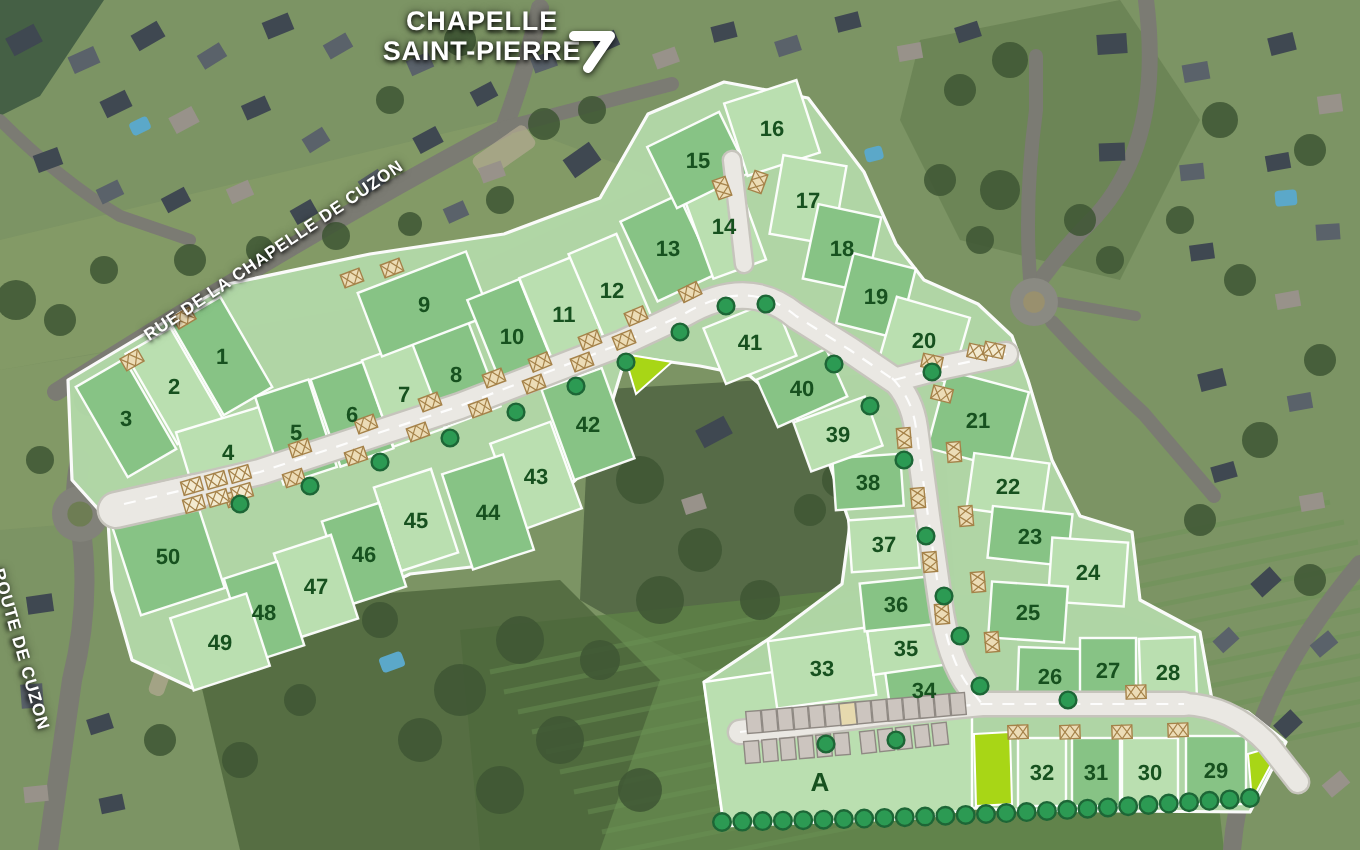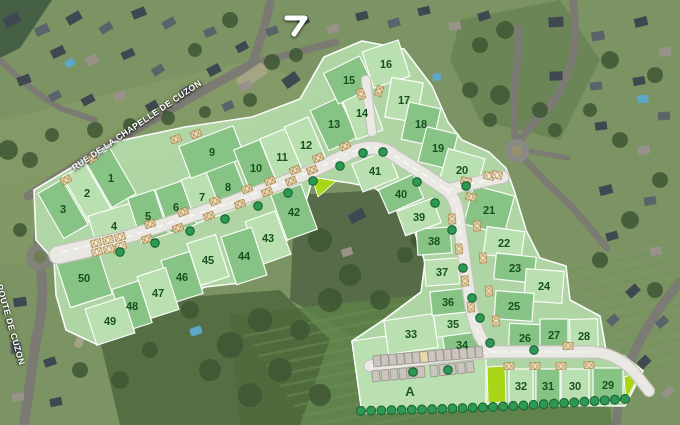--- a/index.html
+++ b/index.html
@@ -658,20 +658,22 @@
         <text x="182" y="277" text-anchor="middle" dy="0.36em" font-family="&quot;Liberation Sans&quot;,sans-serif" font-size="11" font-weight="bold" fill="#17511f">46</text>
         <text x="158" y="293" text-anchor="middle" dy="0.36em" font-family="&quot;Liberation Sans&quot;,sans-serif" font-size="11" font-weight="bold" fill="#17511f">47</text>
         <text x="132" y="306" text-anchor="middle" dy="0.36em" font-family="&quot;Liberation Sans&quot;,sans-serif" font-size="11" font-weight="bold" fill="#17511f">48</text>
         <text x="110" y="321" text-anchor="middle" dy="0.36em" font-family="&quot;Liberation Sans&quot;,sans-serif" font-size="11" font-weight="bold" fill="#17511f">49</text>
         <text x="84" y="278" text-anchor="middle" dy="0.36em" font-family="&quot;Liberation Sans&quot;,sans-serif" font-size="11" font-weight="bold" fill="#17511f">50</text>
         <text x="410" y="391" text-anchor="middle" dy="0.36em" font-family="&quot;Liberation Sans&quot;,sans-serif" font-size="13" font-weight="bold" fill="#17511f">A</text>
       </g>
     </svg>
 
   <div class="maplabel title-wrap">
+    <div>CHAPELLE</div>
+    <div>SAINT-PIERRE</div>
   </div>
   <svg class="arrow7" width="26" height="26">
     <path d="M3 5 L21 5 L10 21" stroke="#fff" stroke-width="5" fill="none" stroke-linecap="round" stroke-linejoin="round"></path>
   </svg>
 
   <div class="maplabel street rue">RUE DE LA CHAPELLE DE CUZON</div>
   <div class="maplabel street route">ROUTE DE CUZON</div>
 </div>
 
 </body></html>

